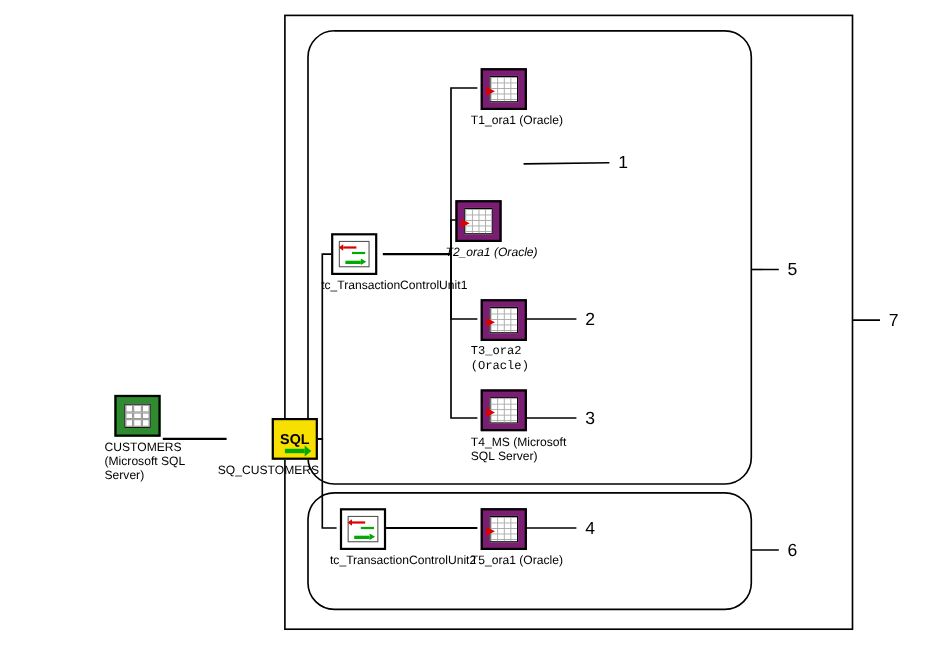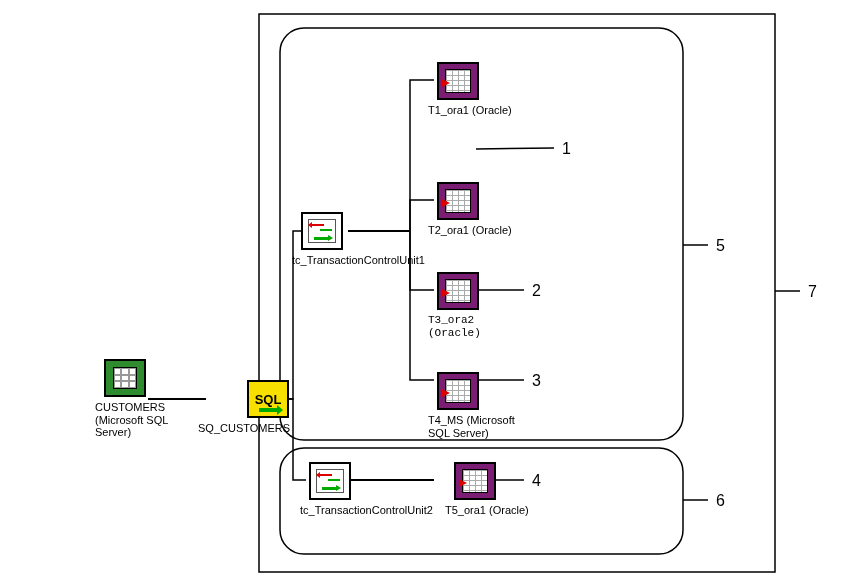--- a/index.html
+++ b/index.html
@@ -175,42 +175,42 @@
   <div class="label">tc_TransactionControlUnit2</div>
 </div>
 
 <div class="node" style="left:433px; top:62px;">
   <div class="iconbox purple">
       <div class="tgt-grid"></div>
     </div>
   <div class="label">T1_ora1 (Oracle)</div>
 </div>
 
-<div class="node" style="left:433px; top:182px;">
+<div class="node" style="left:410px; top:182px;font-style:italic;">
   <div class="iconbox purple">
       <div class="tgt-grid"></div>
     </div>
   <div class="label">T2_ora1 (Oracle)</div>
 </div>
 
 <div class="node" style="left:433px; top:272px;font-family:Liberation Mono, monospace;">
   <div class="iconbox purple">
       <div class="tgt-grid"></div>
     </div>
   <div class="label">T3_ora2 (Oracle)</div>
 </div>
 
-<div class="node" style="left:433px; top:372px;">
+<div class="node" style="left:433px; top:354px;">
   <div class="iconbox purple">
       <div class="tgt-grid"></div>
     </div>
   <div class="label">T4_MS (Microsoft SQL Server)</div>
 </div>
 
-<div class="node" style="left:450px; top:462px;">
+<div class="node" style="left:433px; top:462px;">
   <div class="iconbox purple">
       <div class="tgt-grid"></div>
     </div>
   <div class="label">T5_ora1 (Oracle)</div>
 </div>
 
 <div class="callout" style="left:562px; top:140px;">1</div>
 <div class="callout" style="left:532px; top:282px;">2</div>
 <div class="callout" style="left:532px; top:372px;">3</div>
 <div class="callout" style="left:532px; top:472px;">4</div>

